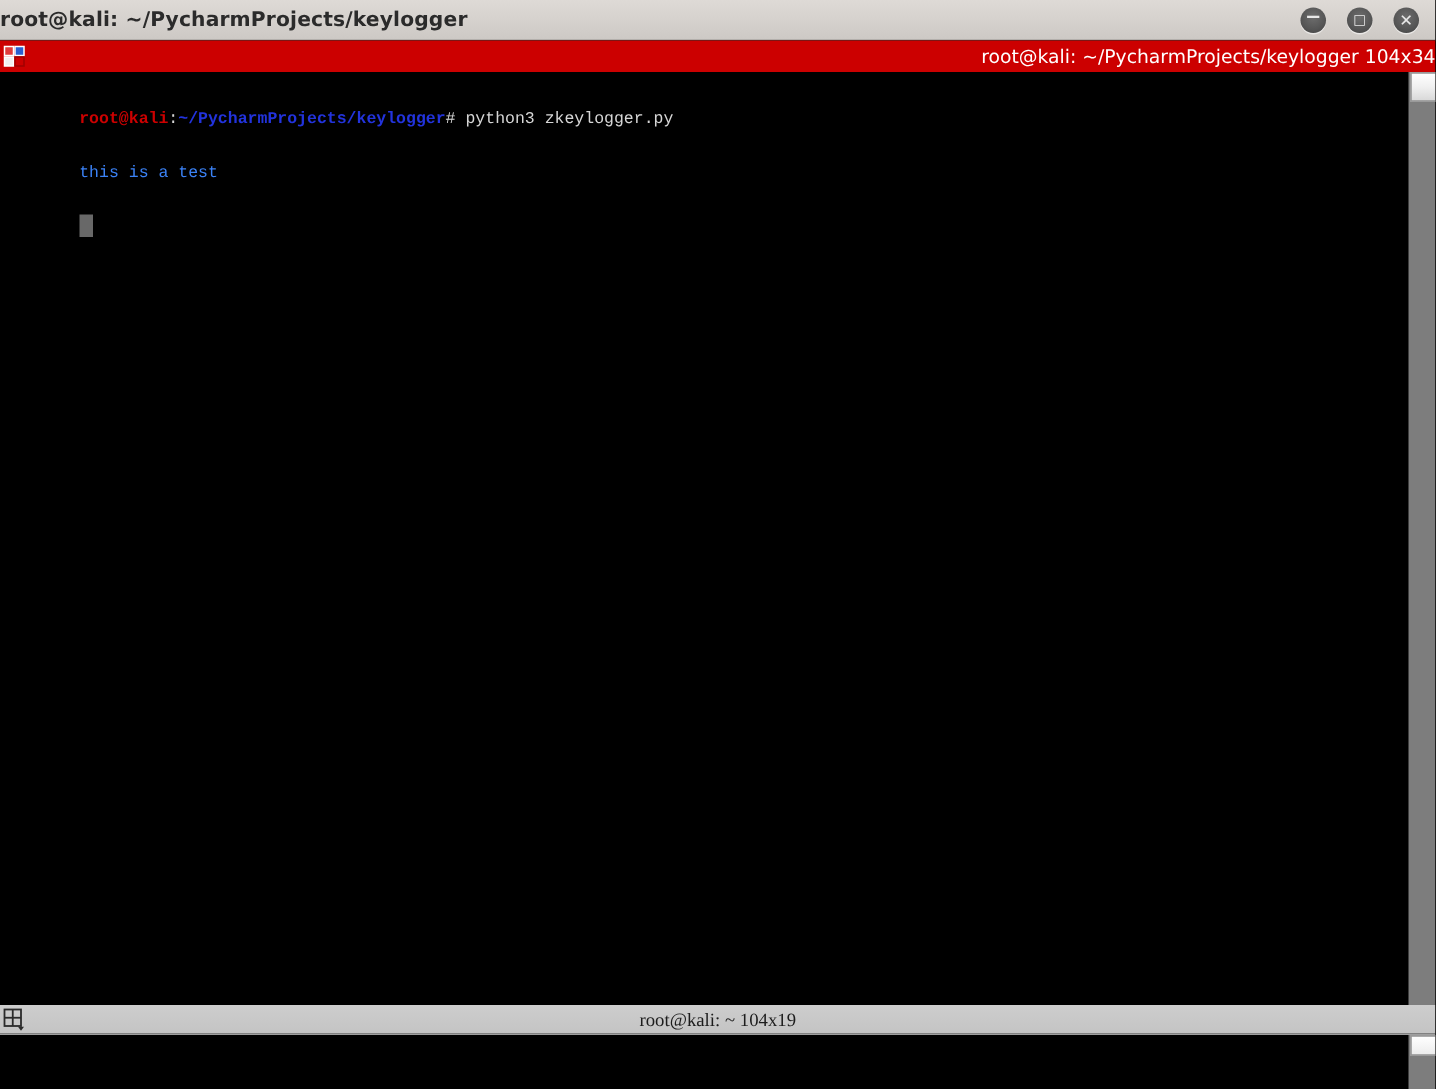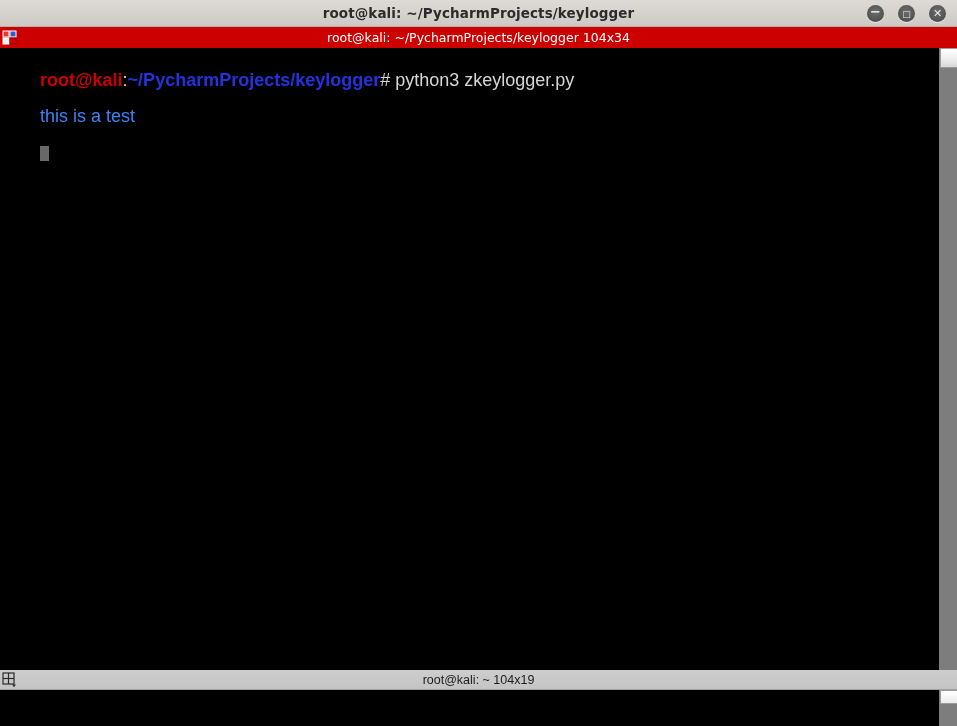--- a/index.html
+++ b/index.html
@@ -31,21 +31,20 @@
     background: linear-gradient(to bottom, #dedad6 0%, #d5d1cd 55%, #cdc9c5 100%);
     border-bottom: 1px solid #b3afab;
     box-sizing: border-box;
   }
   #titlebar-title {
     position: absolute;
     top: 0; left: 0;
     width: 957px;
     height: 26px;
     line-height: 26px;
-    text-align: center;
     font-family: "DejaVu Sans", sans-serif;
     font-size: 13.5px;
     font-weight: bold;
     color: #2b2b2b;
     letter-spacing: 0.1px;
     white-space: nowrap;
   }
   .wbtn {
     position: absolute;
     top: 5px;
@@ -96,21 +95,21 @@
     width: 15px;
     height: 15px;
     cursor: pointer;
   }
   #pane1-tab-label {
     position: absolute;
     top: 0; left: 0;
     width: 957px;
     height: 21px;
     line-height: 21px;
-    text-align: center;
+    text-align: right;
     font-family: "DejaVu Sans", sans-serif;
     font-size: 12.5px;
     color: #ffffff;
     white-space: nowrap;
   }
   #pane1-body {
     position: absolute;
     top: 21px; left: 0;
     width: 938px;
     height: 622px;
@@ -163,21 +162,21 @@
     height: 16px;
     cursor: pointer;
   }
   #pane2-tab-label {
     position: absolute;
     top: 0; left: 0;
     width: 957px;
     height: 34px;
     line-height: 20px;
     text-align: center;
-    font-family: Liberation Sans, sans-serif;
+    font-family: Liberation Serif, serif;
     font-size: 12.5px;
     color: #1c1c1c;
     white-space: nowrap;
   }
   #pane2-body {
     position: absolute;
     top: 20px; left: 0;
     width: 938px;
     height: 36px;
     background: #000000;
@@ -204,22 +203,22 @@
     box-sizing: border-box;
     cursor: pointer;
   }
 
   
   .term-line {
     position: absolute;
     left: 0;
     height: 18px;
     line-height: 18px;
-    font-family: Liberation Sans, sans-serif;
-    font-size: 18px;
+    font-family: Liberation Mono, monospace;
+    font-size: 11px;
     color: #d6d6d6;
     white-space: pre;
     letter-spacing: 0px;
   }
   .c-red   { color: #cc0000; font-weight: bold; }
   .c-blue  { color: #2233dd; font-weight: bold; }
   .c-white { color: #d6d6d6; font-weight: normal; }
   .c-plain { color: #3b82f6; }
 
   .cursor-block {

